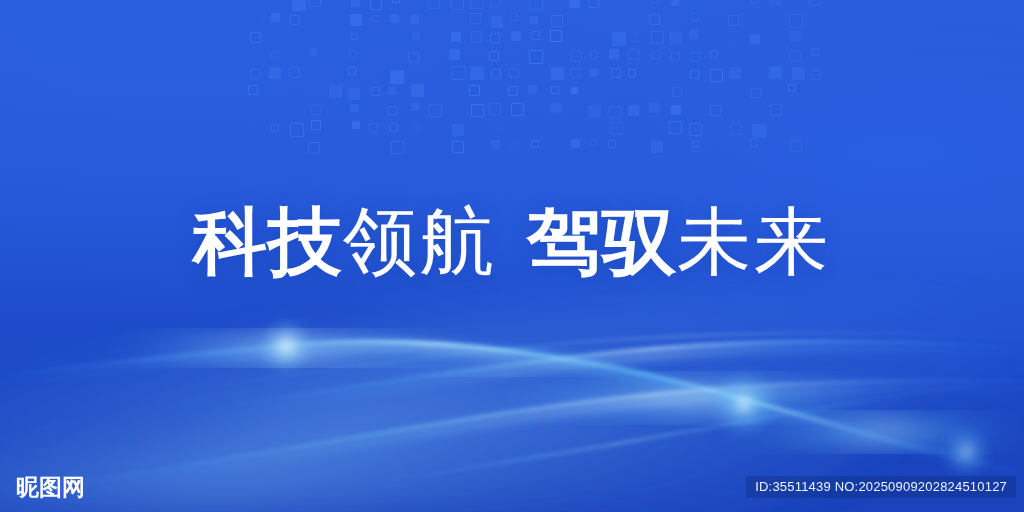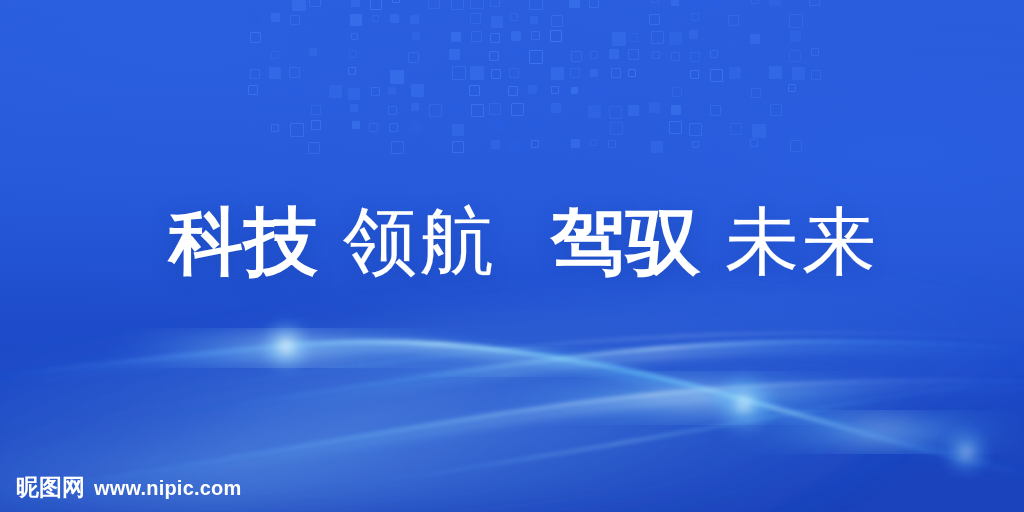--- a/index.html
+++ b/index.html
@@ -76,21 +76,21 @@
     position: absolute;
     left: 0; right: 0;
     top: 202px;
     text-align: center;
     color: #ffffff;
     font-size: 74px;
     line-height: 1.08;
     white-space: nowrap;
     text-shadow: 0 2px 18px rgba(20,60,160,.35);
   }
-  .headline-cn .seg { display: inline-block; vertical-align: baseline; margin-left: 24px; }
+  .headline-cn .seg { display: inline-block; vertical-align: baseline; }
   .headline-cn .heavy {
     font-weight: 700;
     letter-spacing: 1px;
   }
   .headline-cn .thin {
     font-weight: 200;
     letter-spacing: 3px;
     text-align: right;
     -webkit-text-stroke: 0.2px rgba(255,255,255,.5);
   }
@@ -413,17 +413,17 @@
   </div>
 
 
   <div class="headline-cn">
     <span class="seg heavy">科技</span><span class="seg thin">领航</span><span class="gap"></span><span class="seg heavy">驾驭</span><span class="seg thin">未来</span>
   </div>
 
 
   <div class="footer-brand">
     <span class="brand-cn">昵图网</span>
-    <span class="brand-url">www.nipic.com</span>
   </div>
 
+  <div class="id-badge">ID:35511439 NO:20250909202824510127</div>
 
 </div>
 
 </body></html>

